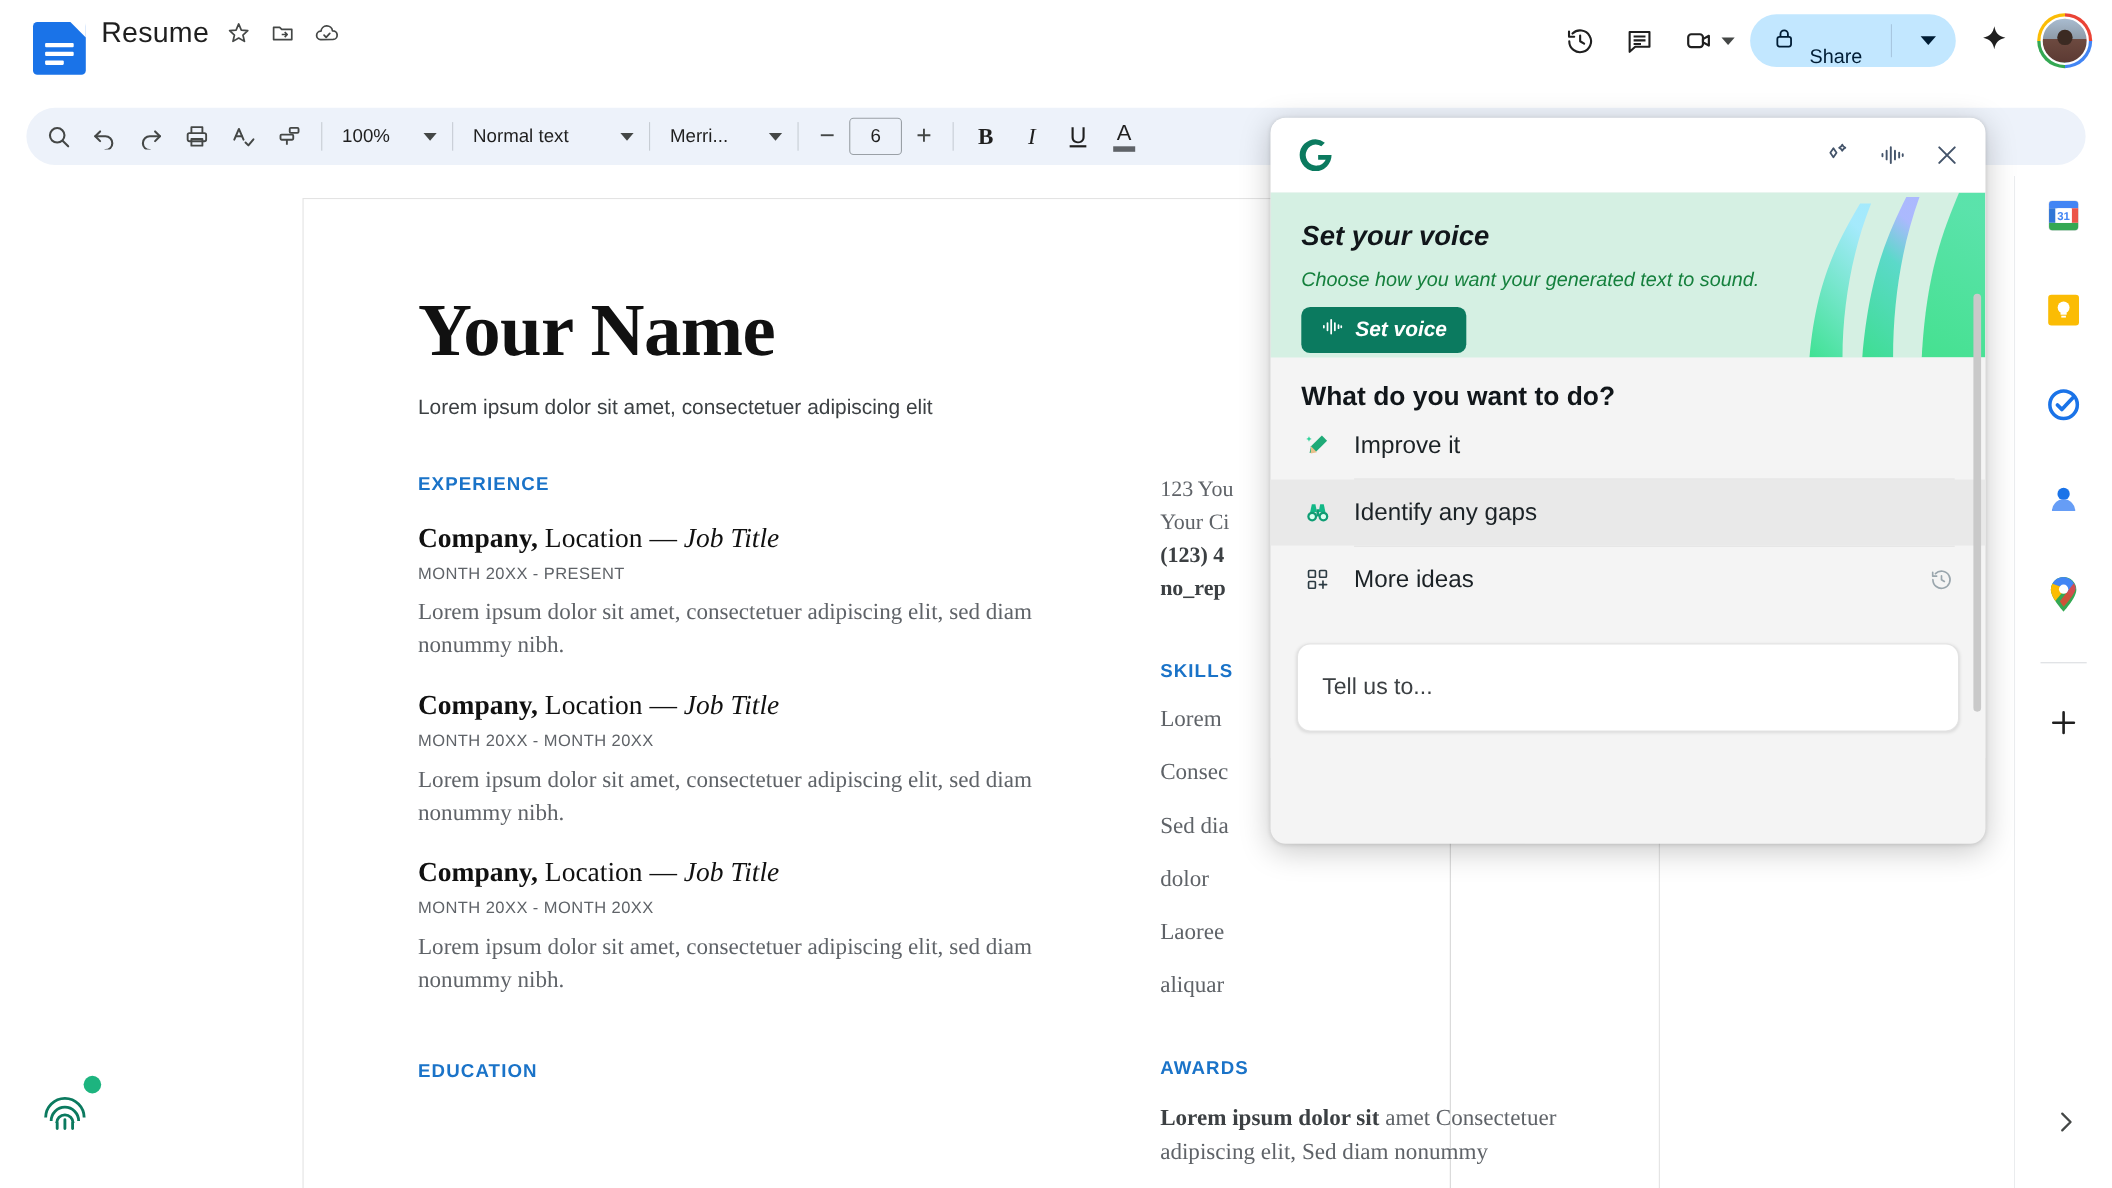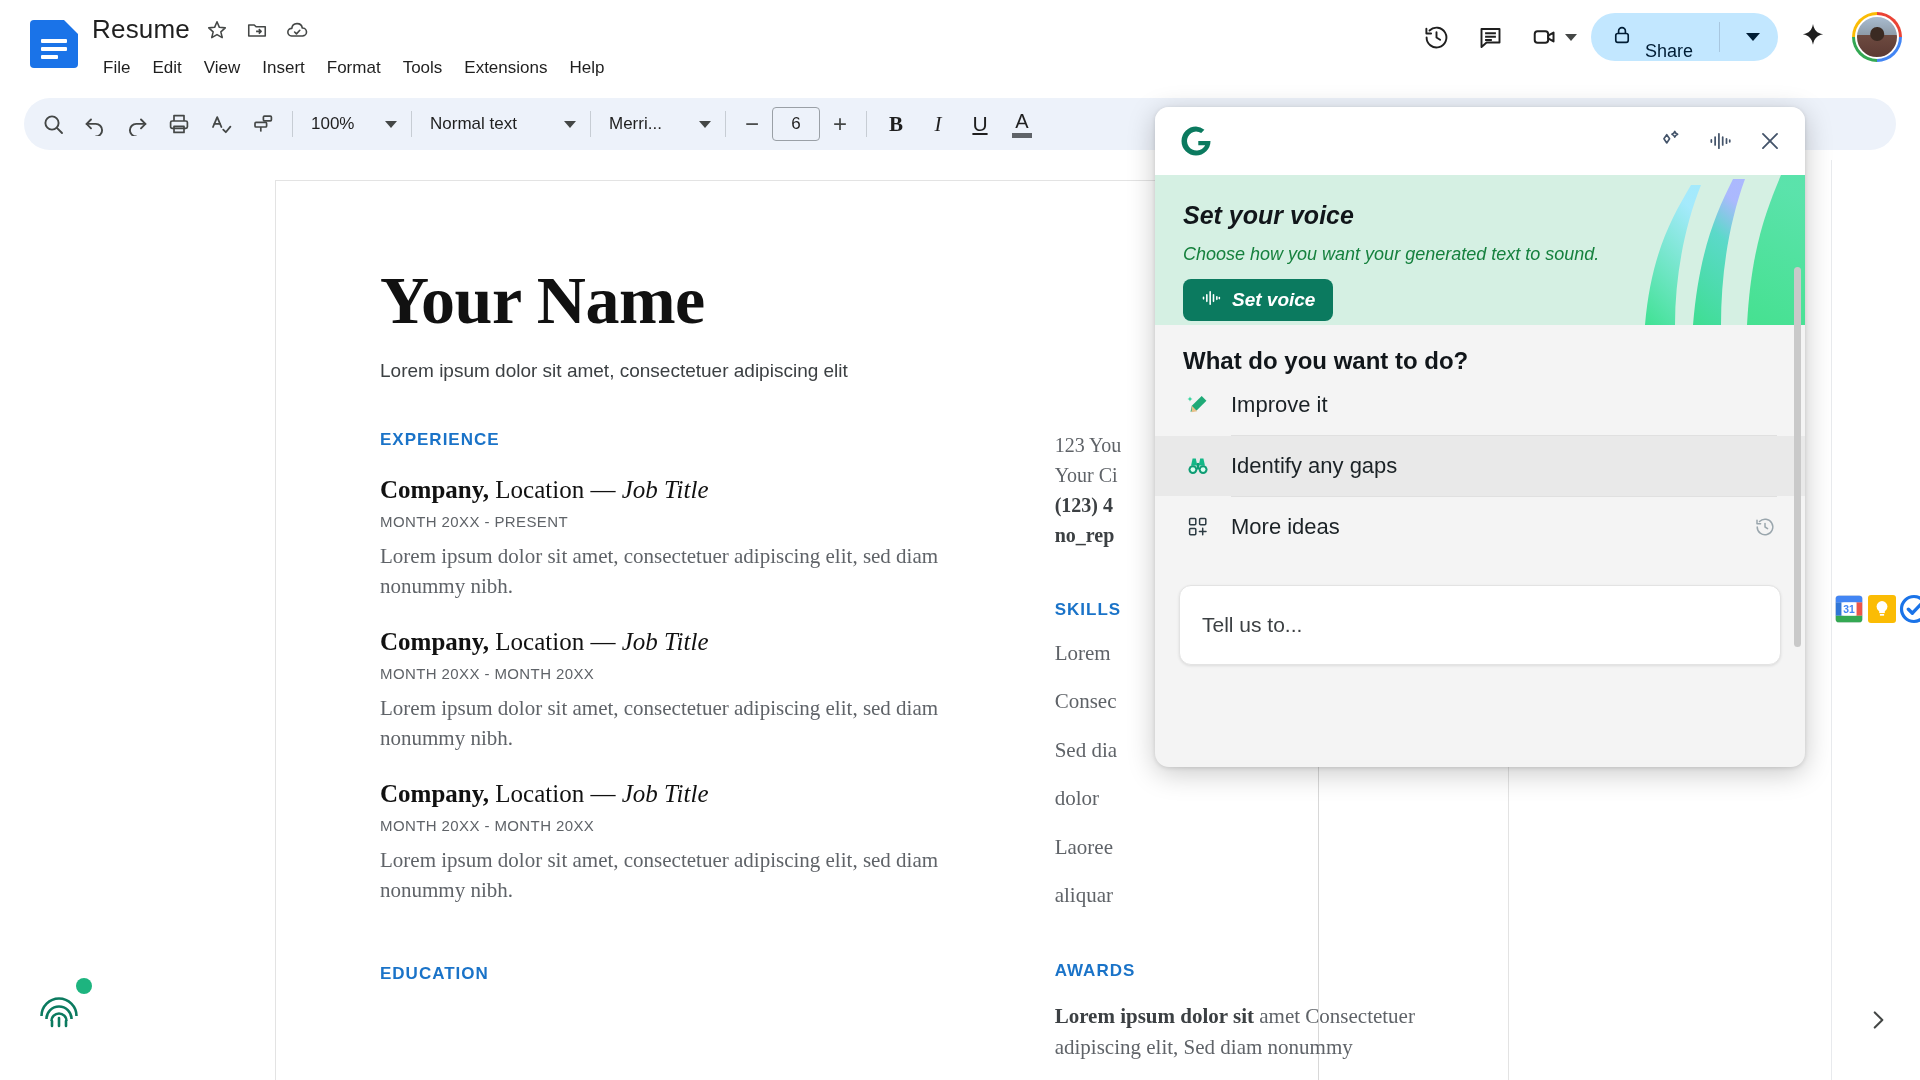--- a/index.html
+++ b/index.html
@@ -178,21 +178,21 @@
     display: flex; align-items: center; padding: 0 22px; font-size: 21px; color: #3c4043; cursor: text;
   }
   .gp-scroll {
     position: absolute; right: 4px; top: 160px; width: 7px; height: 380px;
     background: #c9c9c9; border-radius: 4px; cursor: pointer;
   }
 
   
   .sidepanel {
     position: absolute; right: 0; top: 160px; width: 88px; height: 920px;
-    background: #ffffff; display: flex; flex-direction: row; align-items: center; padding-top: 8px;
+    background: #ffffff; display: flex; flex-direction: column; align-items: center; padding-top: 8px;
   }
   .sp-btn { width: 56px; height: 56px; margin-bottom: 30px; display: flex; align-items: center; justify-content: center; border-radius: 50%; cursor: pointer; }
   .sp-rule { width: 42px; height: 1px; background: #dadce0; margin: 4px 0 26px 0; }
   .sp-expand { position: absolute; bottom: 36px; right: 18px; width: 48px; height: 48px; display: flex; align-items: center; justify-content: center; color: #444746; border-radius: 50%; cursor: pointer; }
 
   
   .g-badge { position: absolute; left: 36px; bottom: 48px; width: 46px; height: 46px; cursor: pointer; }
   .g-badge .dot { position: absolute; right: -10px; top: -8px; width: 16px; height: 16px; border-radius: 50%; background: #1db47f; }
 
   .vsep { position: absolute; right: 88px; top: 160px; width: 1px; height: 920px; background: #e8eaed; }
@@ -225,30 +225,20 @@
         </svg>
       </div>
       <div class="title-icon">
         <svg width="24" height="24" viewBox="0 0 24 24" fill="none" stroke="#444746" stroke-width="1.6" stroke-linejoin="round" stroke-linecap="round">
           <path d="M6.5 18a3.8 3.8 0 0 1 .3-7.6A5.3 5.3 0 0 1 17.3 10a3.9 3.9 0 0 1 .5 7.9z"></path>
           <path d="M9.6 14l1.9 1.9 3.3-3.6"></path>
         </svg>
       </div>
     </div>
 
-    <div class="menubar">
-      <div class="menu-item">File</div>
-      <div class="menu-item">Edit</div>
-      <div class="menu-item">View</div>
-      <div class="menu-item">Insert</div>
-      <div class="menu-item">Format</div>
-      <div class="menu-item">Tools</div>
-      <div class="menu-item">Extensions</div>
-      <div class="menu-item">Help</div>
-    </div>
 
     <div class="header-right">
       <div class="hicon">
         <svg width="27" height="27" viewBox="0 0 24 24" fill="none" stroke="#1f1f1f" stroke-width="1.7" stroke-linecap="round" stroke-linejoin="round">
           <path d="M3.2 12a8.8 8.8 0 1 0 2.6-6.2"></path>
             <path d="M3 4.2V8.4h4.2"></path>
             <path d="M12 7.4V12l3.2 2"></path>
         </svg>
       </div>
       <div class="hicon">

